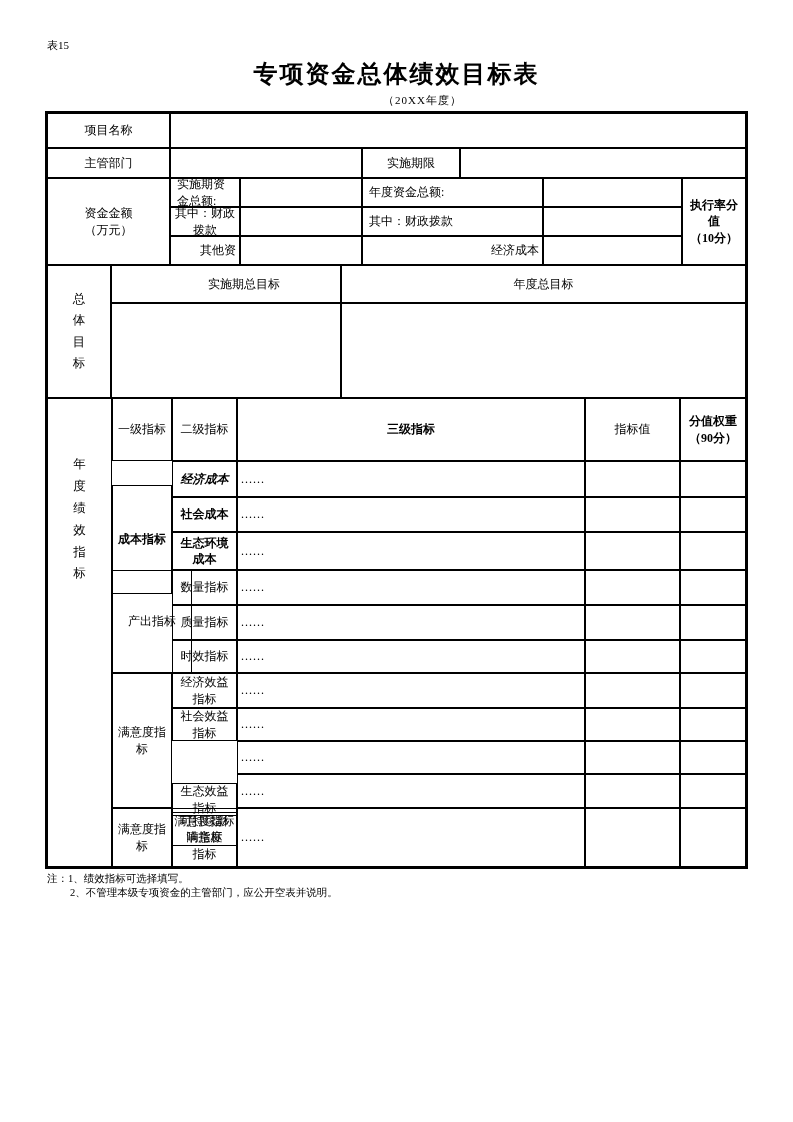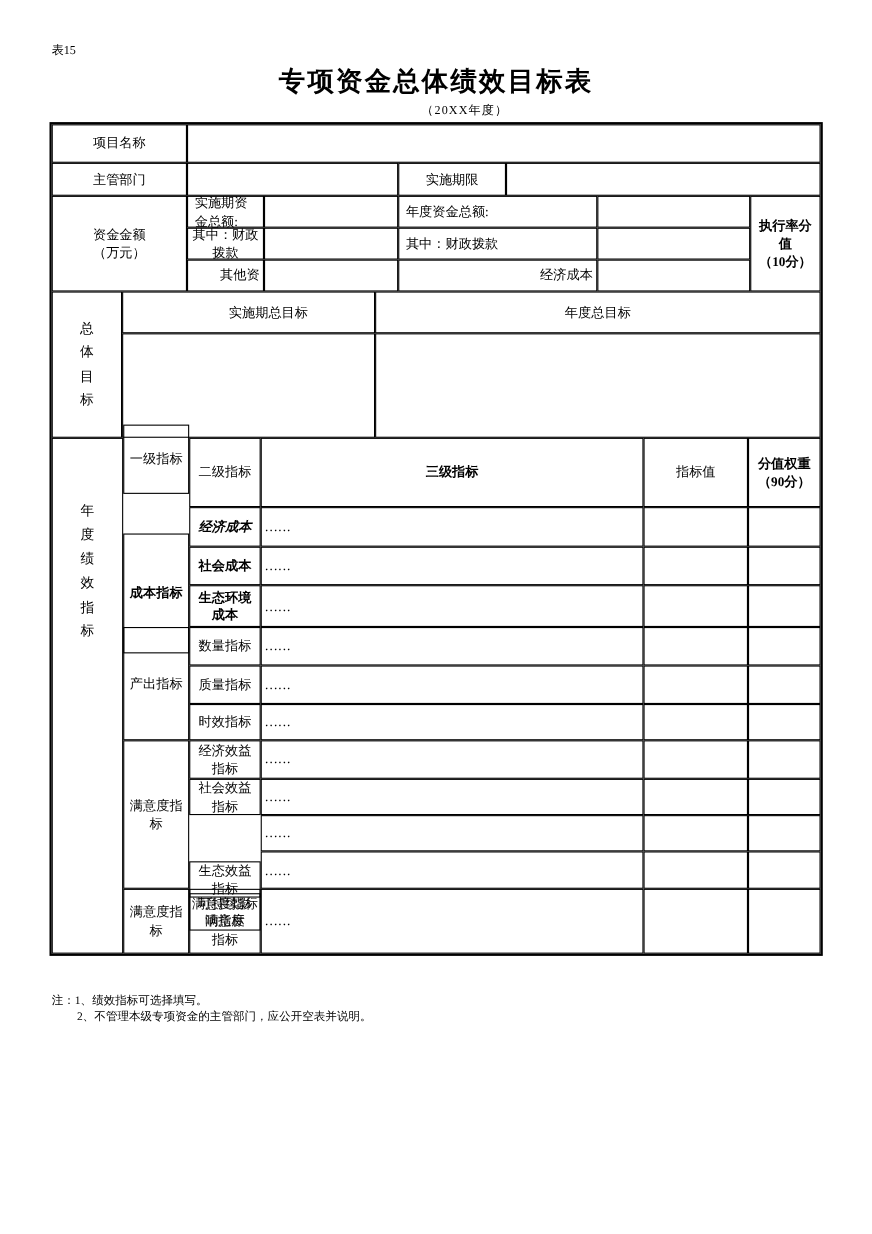--- a/index.html
+++ b/index.html
@@ -16,21 +16,21 @@
         display:flex;align-items:center;justify-content:center;
         text-align:center;white-space:pre-line;font-size:12px;line-height:1.35;}
   .bold{font-weight:bold;}
   .left{justify-content:flex-start;text-align:left;padding-left:6px;}
   .right{justify-content:flex-end;text-align:right;padding-right:3px;}
   .wrap4{padding-left:6px;padding-right:6px;}   
   .wrap4c{padding-left:4px;padding-right:4px;}
   .vtext{line-height:1.7;font-size:12.5px;}
   .vtext2{line-height:1.75;font-size:12.5px;padding-top:55px;align-items:flex-start;}
   .dots{justify-content:flex-start;text-align:left;padding-left:3px;letter-spacing:1px;}
-  .notes{position:absolute;left:47px;top:872px;font-size:10.5px;line-height:13.5px;margin-top:32px;}
+  .notes{position:absolute;left:47px;top:872px;font-size:10.5px;line-height:13.5px;}
   .notes .n2{margin-left:23px;}
 </style>
 </head>
 <body>
 
 <div class="page">
 
   <div class="tag">表15</div>
   <div class="title">专项资金总体绩效目标表</div>
   <div class="subtitle">（20XX年度）</div>
@@ -74,21 +74,21 @@
   <div class="cell" style="left:111px;top:303px;width:230px;height:95px;"></div>
   <div class="cell" style="left:341px;top:303px;width:405px;height:95px;"></div>
 
   <div class="cell vtext2" style="left:47px;top:398px;width:65px;height:469px;">年
 度
 绩
 效
 指
 标</div>
 
-  <div class="cell" style="left:112px;top:386px;width:60px;height:63px;">一级指标</div>
+  <div class="cell" style="left:112px;top:398px;width:60px;height:63px;">一级指标</div>
   <div class="cell" style="left:172px;top:398px;width:65px;height:63px;">二级指标</div>
   <div class="cell bold" style="left:237px;top:398px;width:348px;height:63px;">三级指标</div>
   <div class="cell" style="left:585px;top:398px;width:95px;height:63px;">指标值</div>
   <div class="cell bold" style="left:680px;top:398px;width:66px;height:63px;">分值权重
 （90分）</div>
 
   <div class="cell bold wrap4c" style="left:112px;top:485px;width:60px;height:109px;">成本指标</div>
 
   <div class="cell bold wrap4" style="left:172px;top:461px;width:65px;height:36px;font-style:italic;">经济成本</div>
   <div class="cell dots" style="left:237px;top:461px;width:348px;height:36px;">......</div>
@@ -98,21 +98,21 @@
   <div class="cell bold wrap4" style="left:172px;top:497px;width:65px;height:35px;">社会成本</div>
   <div class="cell dots" style="left:237px;top:497px;width:348px;height:35px;">......</div>
   <div class="cell" style="left:585px;top:497px;width:95px;height:35px;"></div>
   <div class="cell" style="left:680px;top:497px;width:66px;height:35px;"></div>
 
   <div class="cell bold wrap4" style="left:172px;top:532px;width:65px;height:38px;">生态环境成本</div>
   <div class="cell dots" style="left:237px;top:532px;width:348px;height:38px;">......</div>
   <div class="cell" style="left:585px;top:532px;width:95px;height:38px;"></div>
   <div class="cell" style="left:680px;top:532px;width:66px;height:38px;"></div>
 
-  <div class="cell wrap4c" style="left:112px;top:570px;width:60px;height:103px;">产出指标</div>
+  <div class="cell wrap4c" style="left:112px;top:570px;width:80px;height:103px;">产出指标</div>
 
   <div class="cell wrap4" style="left:172px;top:570px;width:65px;height:35px;">数量指标</div>
   <div class="cell dots" style="left:237px;top:570px;width:348px;height:35px;">......</div>
   <div class="cell" style="left:585px;top:570px;width:95px;height:35px;"></div>
   <div class="cell" style="left:680px;top:570px;width:66px;height:35px;"></div>
 
   <div class="cell wrap4" style="left:172px;top:605px;width:65px;height:35px;">质量指标</div>
   <div class="cell dots" style="left:237px;top:605px;width:348px;height:35px;">......</div>
   <div class="cell" style="left:585px;top:605px;width:95px;height:35px;"></div>
   <div class="cell" style="left:680px;top:605px;width:66px;height:35px;"></div>

